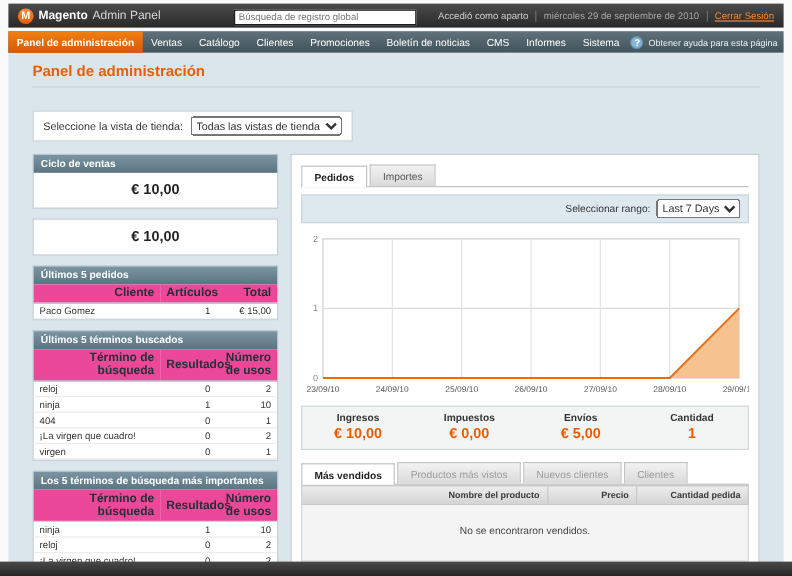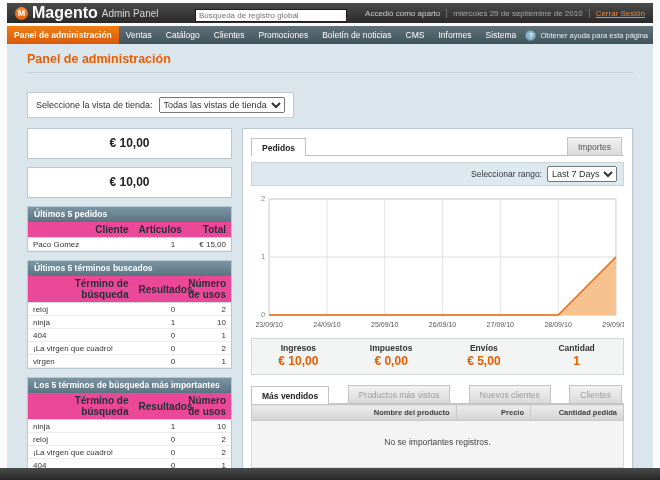--- a/index.html
+++ b/index.html
@@ -4,21 +4,21 @@
 <style>
   * { box-sizing: border-box; margin: 0; padding: 0; }
   html,body { width:660px; height:480px; overflow:hidden; }
   body { font-family:"Liberation Sans", sans-serif; background:#fbfbfb; position:relative; }
   .page-wrap { margin:3px 7px 0; }
 
   
   .hdr { height:20px; background:linear-gradient(#4b4b4b,#292929); display:flex; align-items:center; padding:0 8px; }
   .brand-area { display:flex; align-items:center; gap:4px; width:180px; }
   .logo-badge { width:13px; height:13px; border-radius:50%; background:linear-gradient(#f98a3c,#e45f06); color:#fff; font-size:9px; font-weight:bold; display:flex; align-items:center; justify-content:center; flex:none; }
-  .brand { color:#fff; font-size:16px; font-weight:bold; }
+  .brand { color:#fff; font-size:10px; font-weight:bold; }
   .brand-suffix { color:#d8d8d8; font-size:10px; }
   .hdr-search input { width:152px; height:13px; font-size:8px; border:1px solid #1c1c1c; padding:0 3px; color:#555; background:#fff; font-family:"Liberation Sans",sans-serif; }
   .hdr-right { margin-left:auto; display:flex; align-items:center; gap:6px; font-size:8px; color:#cfcfcf; }
   .hdr-sep { width:1px; height:9px; background:#6b6b6b; }
   .hdr-date { color:#a8a8a8; }
   .logout { color:#f08a3c; text-decoration:underline; cursor:pointer; }
 
   
   .nav { margin-top:3px; height:18px; background:linear-gradient(#60717a,#41535b); display:flex; align-items:stretch; }
   .nav-item { color:#fff; font-size:8.5px; padding:0 7px; display:flex; align-items:center; cursor:pointer; white-space:nowrap; }
@@ -41,21 +41,21 @@
   .panel-head { background:linear-gradient(#7b95a2,#5a7482); color:#fff; font-size:8.5px; font-weight:bold; padding:2px 6px 3px; }
   .panel-value { text-align:center; font-size:12px; font-weight:bold; color:#222; padding:7px 0 8px; }
   .mini-table { width:100%; border-collapse:collapse; font-size:8px; color:#333; table-layout:fixed; }
   .mini-table th { background:#ec4899; color:#253039; text-align:right; font-size:10px; font-weight:bold; padding:2px 5px; border-bottom:1px solid #cfd9de; }
   .mini-table td { padding:1.5px 5px; border-bottom:1px solid #ececec; background:#fff; overflow:hidden; white-space:nowrap; text-overflow:ellipsis; }
   .mini-table .num { text-align:right; }
   .w-term { width:52%; } .w-res { width:23%; } .w-uso { width:25%; }
 
   
   .dash-panel { background:#fff; border:1px solid #b9c8d0; padding:8px; }
-  .tabs { display:flex; border-bottom:1px solid #c3c3c3;justify-content:space-between; }
+  .tabs { display:flex; border-bottom:1px solid #c3c3c3; }
   .tab { font-size:8.5px; padding:4px 10px 3px; border:1px solid #c3c3c3; border-bottom:none; background:linear-gradient(#f2f2f2,#dadada); color:#555; margin-right:2px; cursor:pointer; position:relative; }
   .tab.active { background:#fff; font-weight:bold; color:#222; top:1px; }
   .tab.dim { color:#9b9b9b; }
   .range-row { background:#dde9ef; border:1px solid #c7d6dd; margin:6px 0; padding:3px 6px; font-size:8.5px; color:#333; display:flex; justify-content:flex-end; align-items:center; gap:5px; }
   .chart-wrap { margin:2px 0 6px; }
   .chart-wrap svg { display:block; width:100%; height:140px; }
   .totals { display:flex; background:#f3f4f4; border:1px solid #d3d8db; }
   .total { flex:1; text-align:center; padding:4px 0 6px; }
   .total-label { font-size:8.5px; font-weight:bold; color:#333; }
   .total-value { font-size:12px; font-weight:bold; color:#e85d00; margin-top:1px; }
@@ -115,20 +115,21 @@
       <select>
         <option>Todas las vistas de tienda</option>
       </select>
     </div>
 
     <div class="columns">
 
       <div class="col-left">
 
         <div class="panel">
+          <div class="panel-head">Ciclo de ventas</div>
           <div class="panel-value">€ 10,00</div>
         </div>
 
         <div class="panel">
           <div class="panel-value">€ 10,00</div>
         </div>
 
         <div class="panel">
           <div class="panel-head">Últimos 5 pedidos</div>
           <table class="mini-table">
@@ -297,21 +298,21 @@
 
           <table class="prod-table">
             <thead>
               <tr>
                 <th class="w-name">Nombre del producto</th>
                 <th class="w-price num">Precio</th>
                 <th class="w-qty num">Cantidad pedida</th>
               </tr>
             </thead>
           </table>
-          <div class="empty-row">No se importantes registros.</div>
+          <div class="empty-row">No se encontraron vendidos.</div>
 
         </div>
       </div>
 
     </div>
   </div>
 </div>
 
 <div class="footer-bar"></div>
 

